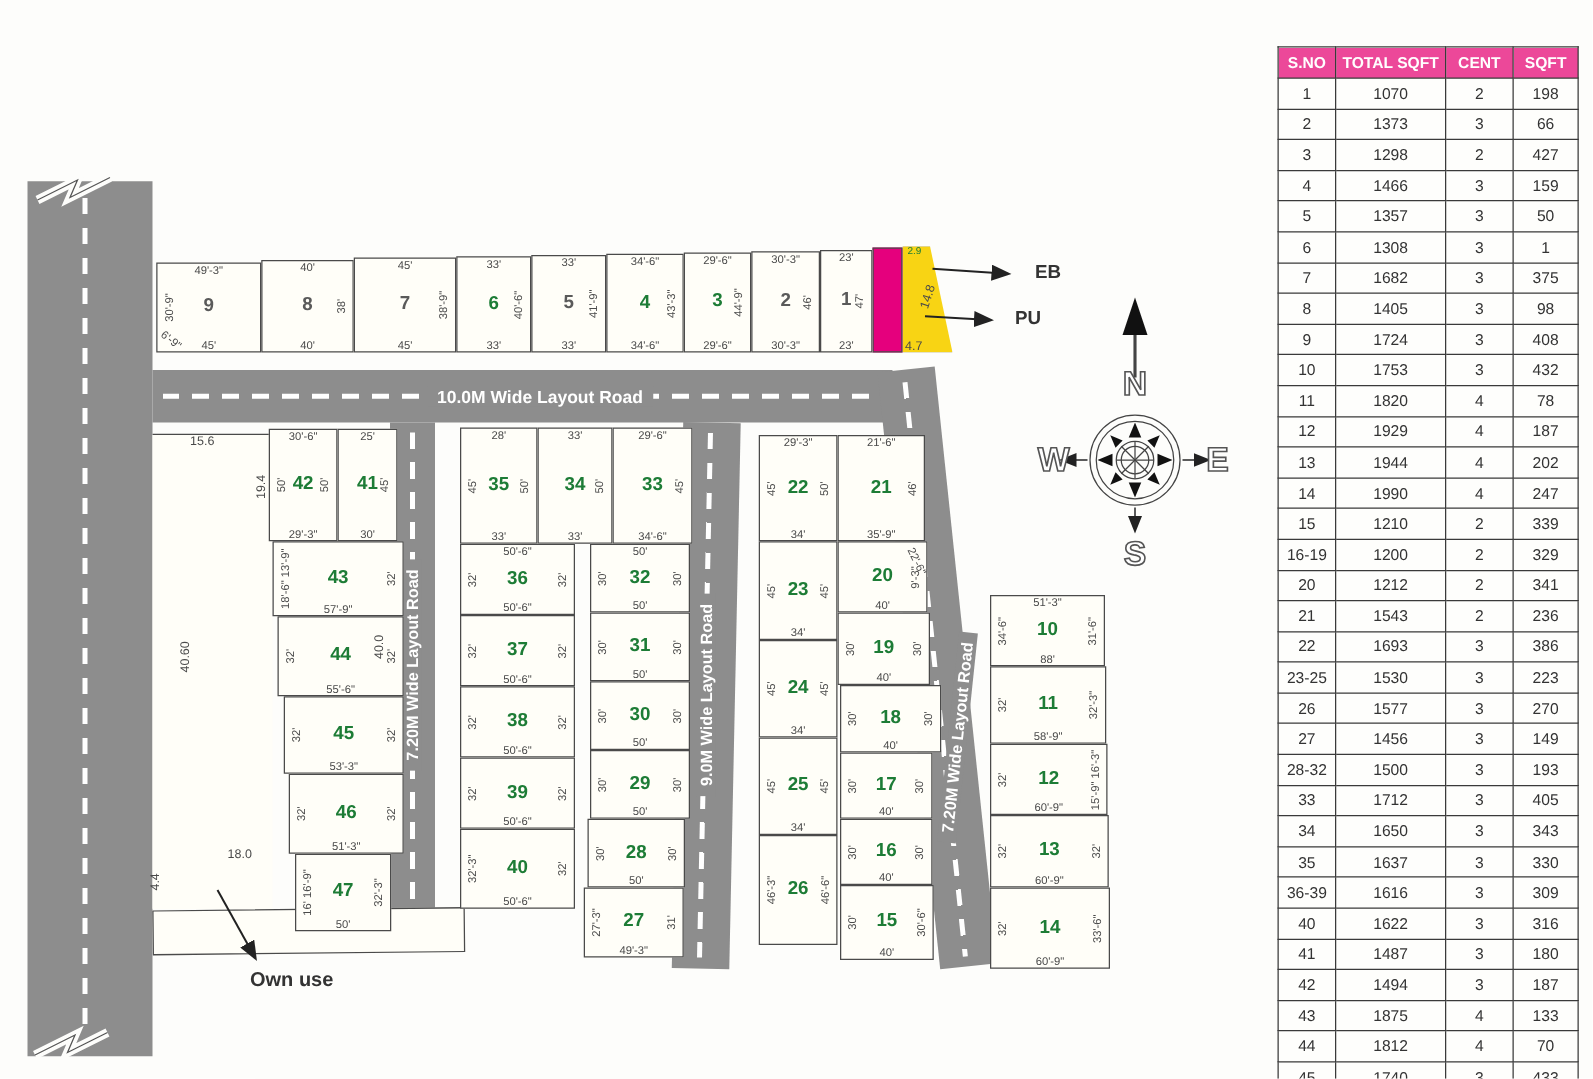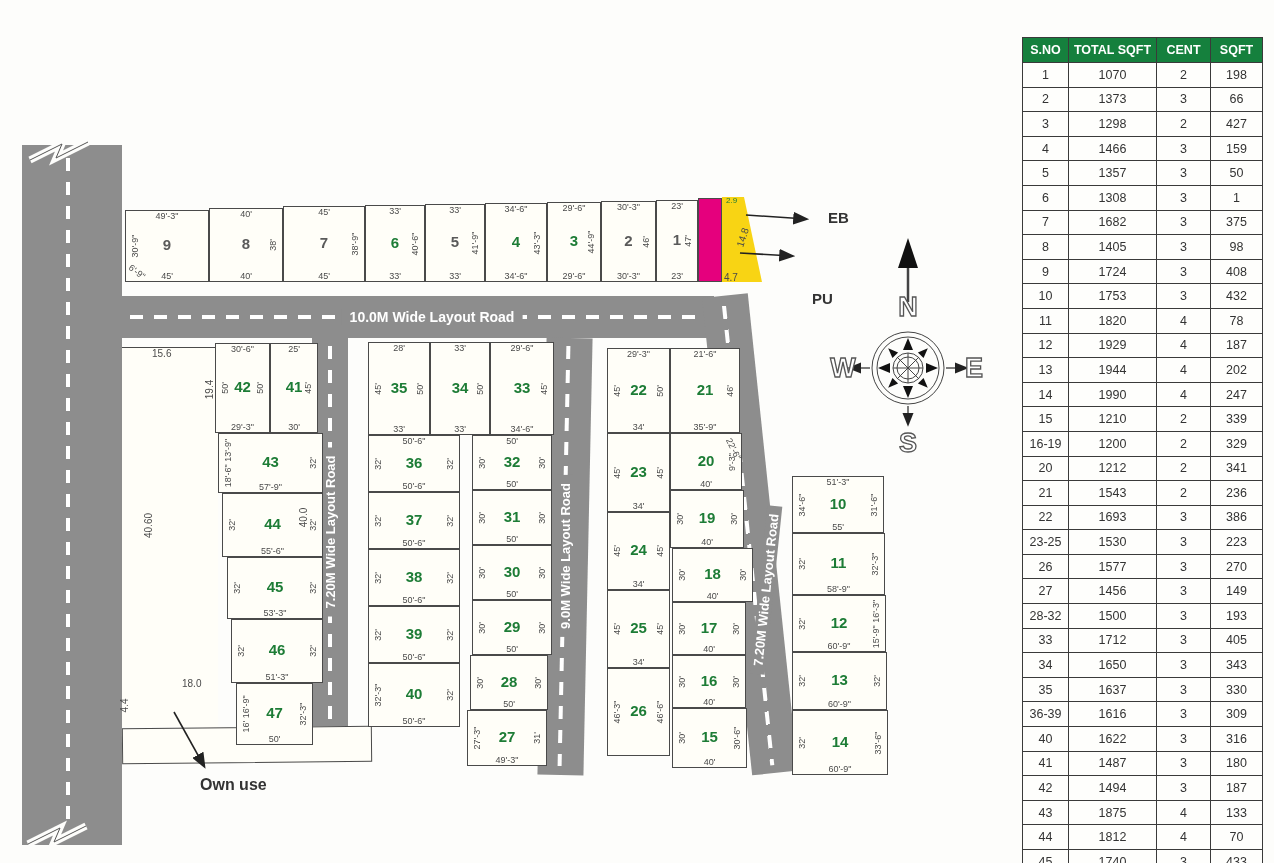--- a/index.html
+++ b/index.html
@@ -28,21 +28,21 @@
   .dd-bl{left:2px;bottom:4px;transform:rotate(38deg);}
   .dd-tr{right:-4px;top:10px;transform:rotate(64deg);}
   .fl{position:absolute;font-size:10px;color:#4a4a4a;white-space:nowrap;}
   
   .strip{position:absolute;border:1px solid #4a4a4a;box-sizing:border-box;}
   
   .biglabel{position:absolute;font-weight:bold;color:#333;font-size:15px;}
   .area{position:absolute;background:#fffef8;box-sizing:border-box;}
   table{border-collapse:collapse;table-layout:fixed;}
   td,th{border:1px solid #3a3a3a;text-align:center;font-size:12.5px;color:#333;overflow:hidden;}
-  th{background:#15803d;color:#fff;font-weight:bold;height:22px;}
+  th{background:#ec4899;color:#fff;font-weight:bold;height:22px;}
   td{height:21.6px;background:#fefefc;}
 </style>
 </head>
 <body>
 
 <div id="canvas">
 
 
   <div class="road" style="left:22px;top:145px;width:100px;height:700px;"></div>
   <div class="dashv" style="left:66px;top:158px;height:672px;"></div>
@@ -123,21 +123,21 @@
         <span class="dim dt">23'</span>
         <span class="dim db">23'</span>
         <span class="dim dr">47'</span>
       </div>
     </div>
   <div class="fl" style="left:726px;top:196px;font-size:8px;color:#1d7c36;">2.9</div>
   <div class="fl" style="left:733px;top:232px;transform:rotate(-72deg);">14.8</div>
   <div class="fl" style="left:724px;top:272px;">4.7</div>
 
   <div class="biglabel" style="left:828px;top:209px;">EB</div>
-  <div class="biglabel" style="left:812px;top:246px;margin-top:44px;">PU</div>
+  <div class="biglabel" style="left:812px;top:246px;">PU</div>
   <div class="biglabel" style="left:200px;top:776px;font-size:16px;">Own use</div>
 
   <svg width="1274" height="863" style="position:absolute;left:0;top:0;pointer-events:none;">
     <defs>
       <marker id="ah" markerWidth="10" markerHeight="8" refX="8" refY="4" orient="auto">
         <polygon points="0,0 10,4 0,8" fill="#222"></polygon>
       </marker>
     </defs>
 
     <line x1="746" y1="215" x2="806" y2="219" stroke="#222" stroke-width="1.6" marker-end="url(#ah)"></line>
@@ -616,21 +616,21 @@
     </div>
     <div class="plot" style="left: 672px; top: 708px; width: 75px; height: 60px;">
       <span class="pnum">15</span>
       <span class="dim db">40'</span>
       <span class="dim dl">30'</span>
       <span class="dim dr">30'-6"</span>
     </div>
     <div class="plot" style="left: 792px; top: 476px; width: 92px; height: 57px;">
       <span class="pnum">10</span>
       <span class="dim dt">51'-3"</span>
-      <span class="dim db">55'</span>
+      <span class="dim db">88'</span>
       <span class="dim dl">34'-6"</span>
       <span class="dim dr">31'-6"</span>
     </div>
     <div class="plot" style="left: 792px; top: 533px; width: 93px; height: 62px;">
       <span class="pnum">11</span>
       <span class="dim db">58'-9"</span>
       <span class="dim dl">32'</span>
       <span class="dim dr">32'-3"</span>
     </div>
     <div class="plot" style="left: 792px; top: 595px; width: 94px; height: 57px;">

